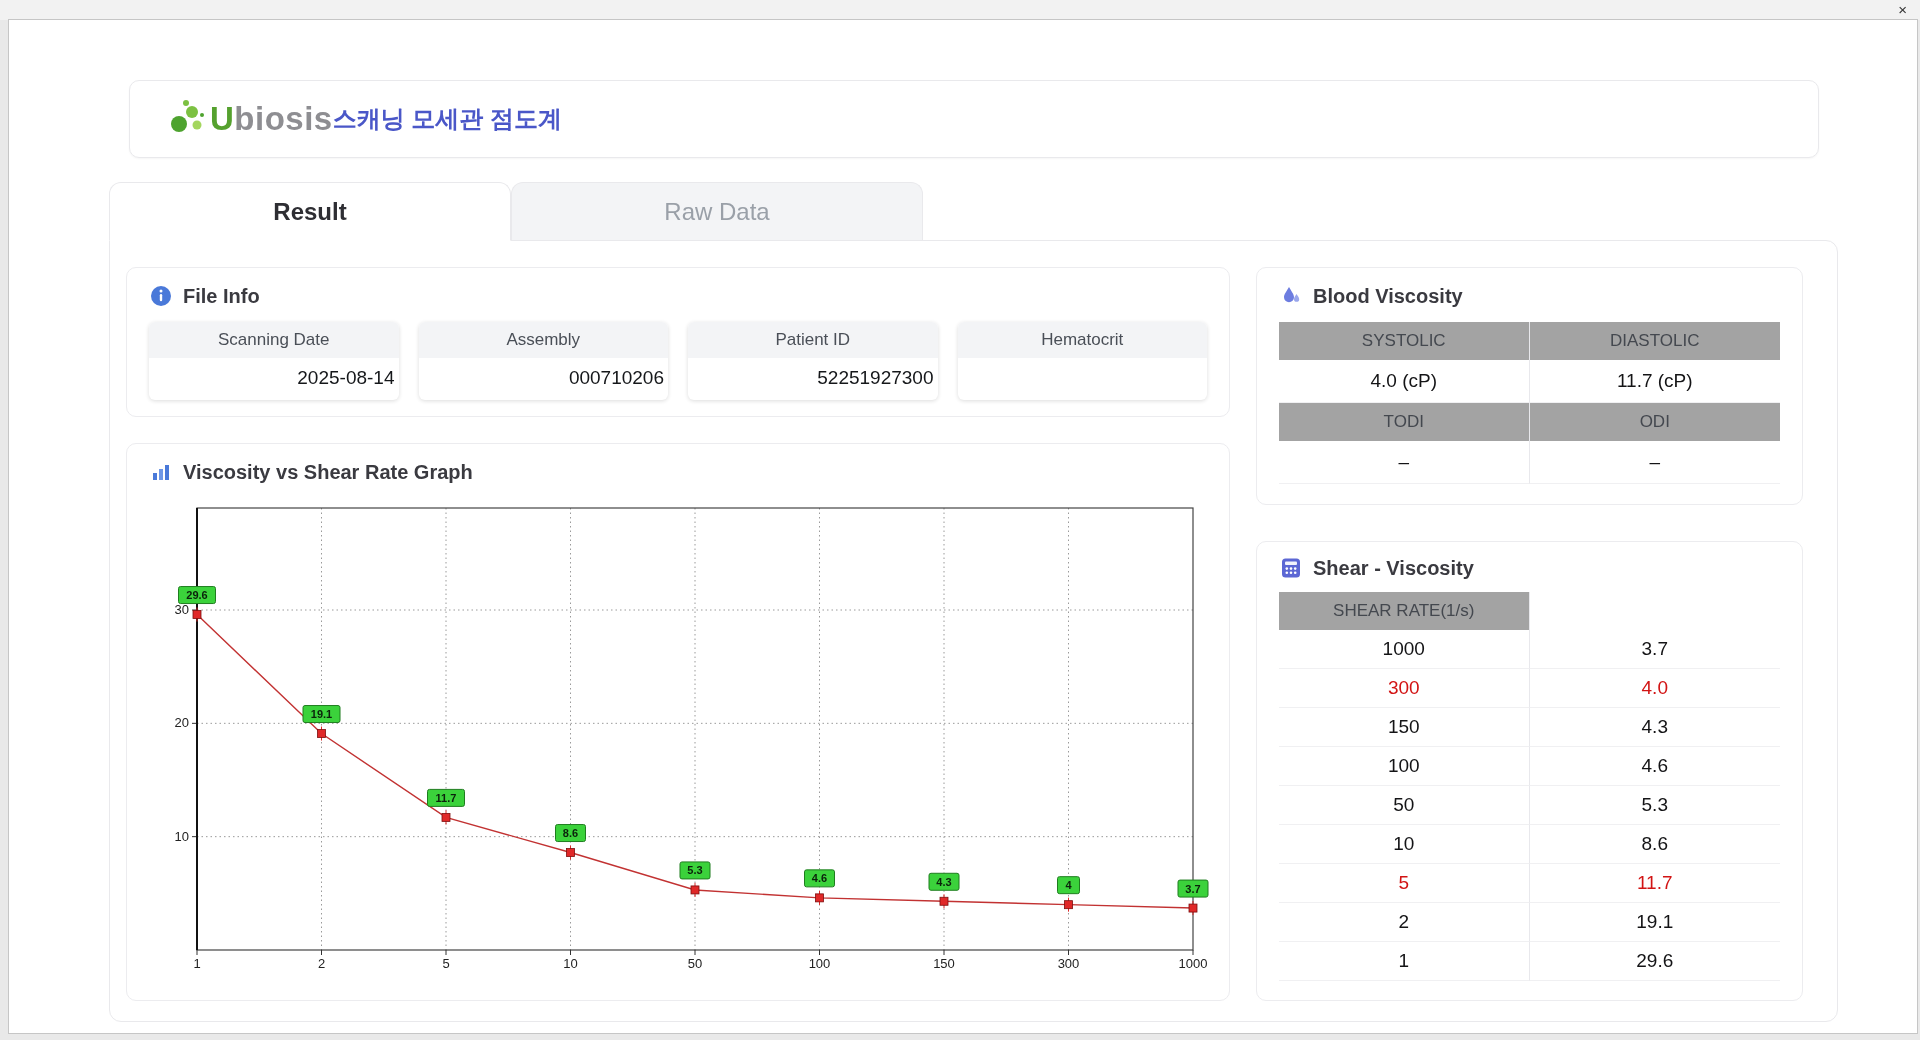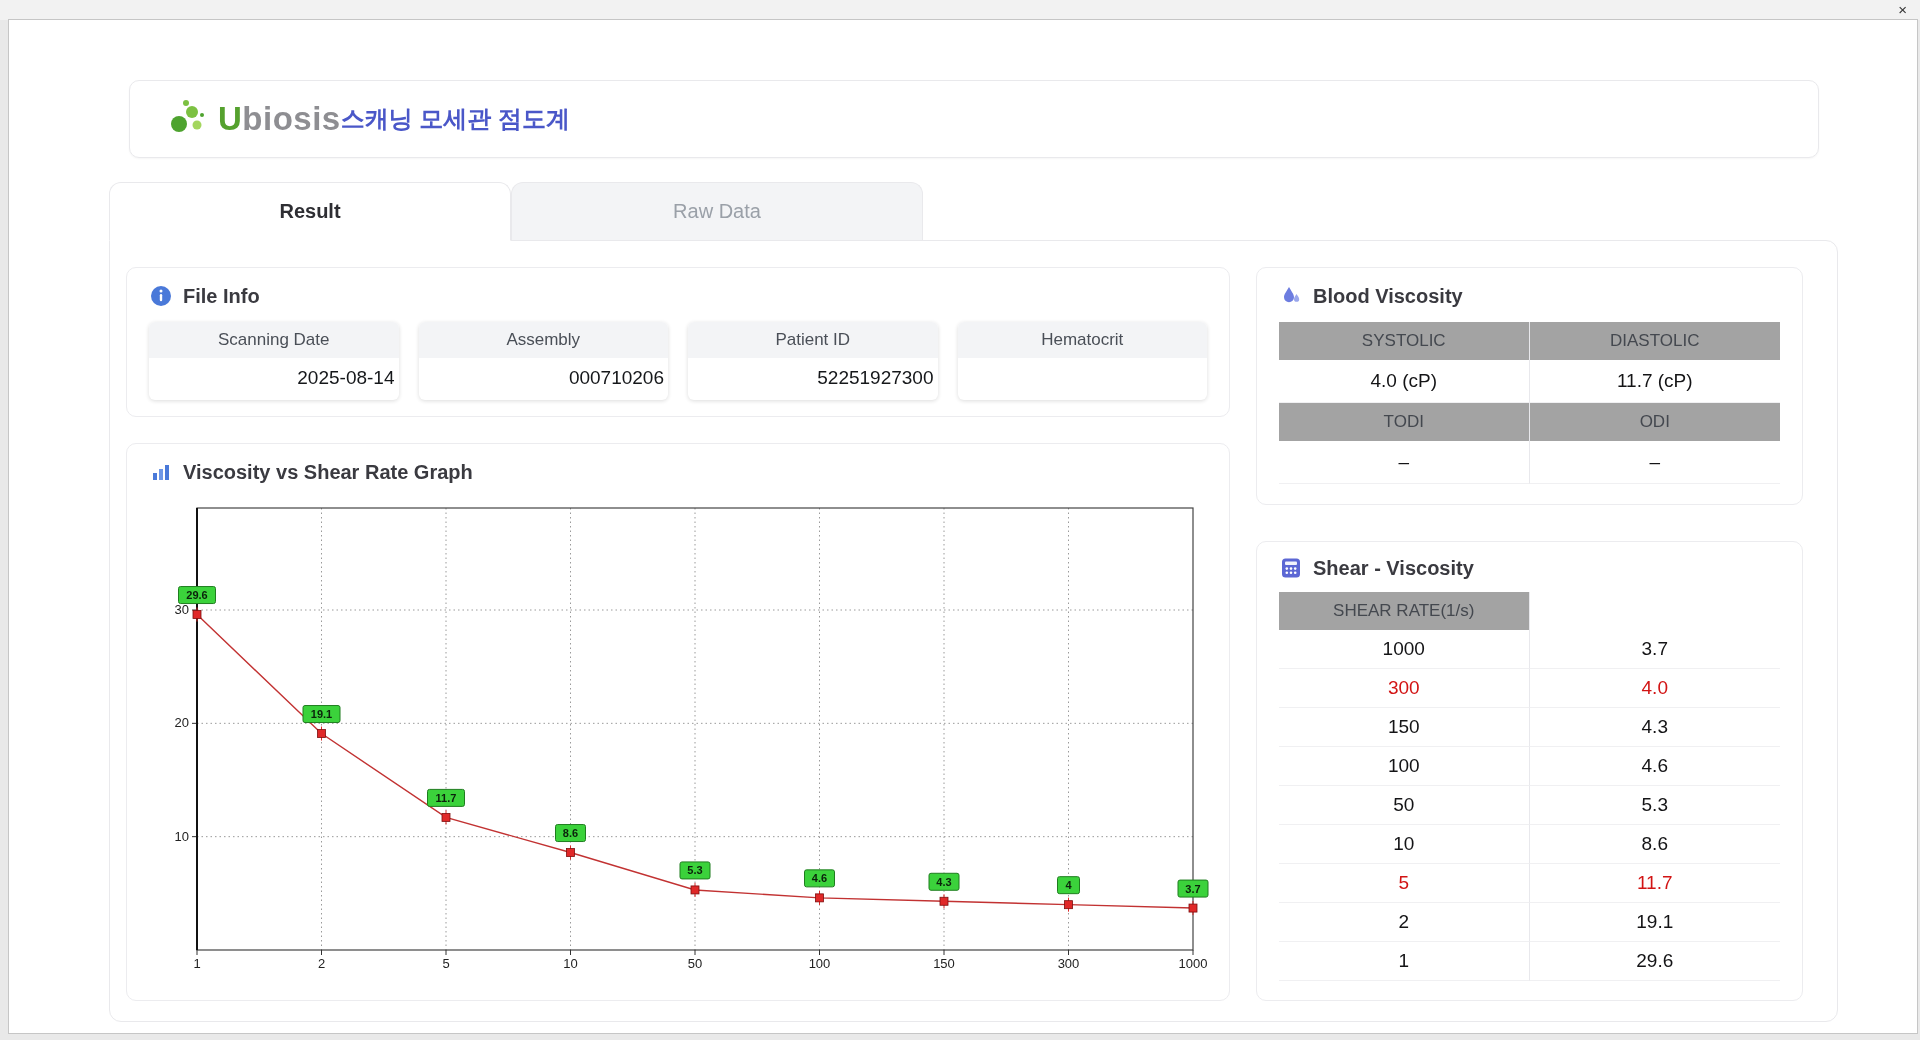--- a/index.html
+++ b/index.html
@@ -5,28 +5,28 @@
   *{box-sizing:border-box;margin:0;padding:0}
   html,body{width:1920px;height:1040px}
   body{background:#e9e9e9;font-family:"Liberation Sans",sans-serif;overflow:hidden;position:relative}
 
   .titlebar{position:absolute;top:0;left:0;width:1920px;height:20px;background:#f2f2f2}
   .close-btn{position:absolute;top:2px;right:13px;font-size:15px;color:#333;line-height:16px;cursor:default}
 
   .window{position:absolute;left:8px;top:19px;right:2px;bottom:6px;background:#fff;border:1px solid #c6c6c6;overflow:hidden}
 
   .header-card{margin:60px 98px 0 120px;height:78px;border:1px solid #e9e9ec;border-radius:10px;display:flex;align-items:center;padding:0 36px;box-shadow:0 1px 2px rgba(0,0,0,0.04)}
-  .logo{display:flex;align-items:center;gap:12px}
+  .logo{display:flex;align-items:center;gap:4px}
   .logo-text{font-size:33px;font-weight:600;letter-spacing:.5px}
   .logo-u{color:#55a12e}
   .logo-rest{color:#8e8e92}
   .app-title{font-size:24px;font-weight:700;color:#4a57c8}
 
   .tabs{margin:24px 79px 0 100px;display:flex;height:58px;position:relative;z-index:2}
-  .tab{display:flex;align-items:center;justify-content:center;border-radius:12px 12px 0 0;font-size:20px}
+  .tab{display:flex;align-items:center;justify-content:center;border-radius:12px 12px 0 0;font-size:24px}
   .tab.active{width:402px;background:#fff;border:1px solid #e9e9ec;border-bottom:1px solid #fff;margin-bottom:-1px;font-weight:700;color:#2e2e33}
   .tab.inactive{width:412px;background:#f3f4f6;border:1px solid #e9e9ec;border-bottom:none;color:#9aa0a8;font-weight:500}
 
   .panel{margin:0 79px 0 100px;height:782px;border:1px solid #e9e9ec;border-radius:0 12px 12px 12px;background:#fff;padding:26px 34px 20px 16px;display:flex;gap:26px}
   .col-left{width:1104px;display:flex;flex-direction:column;gap:26px}
   .col-right{flex:1;display:flex;flex-direction:column;gap:36px}
 
   .card{border:1px solid #ececef;border-radius:10px;background:#fff}
   .card-head{display:flex;align-items:center;gap:10px}
   .card-title{font-size:20px;font-weight:700;color:#3a3a40}

